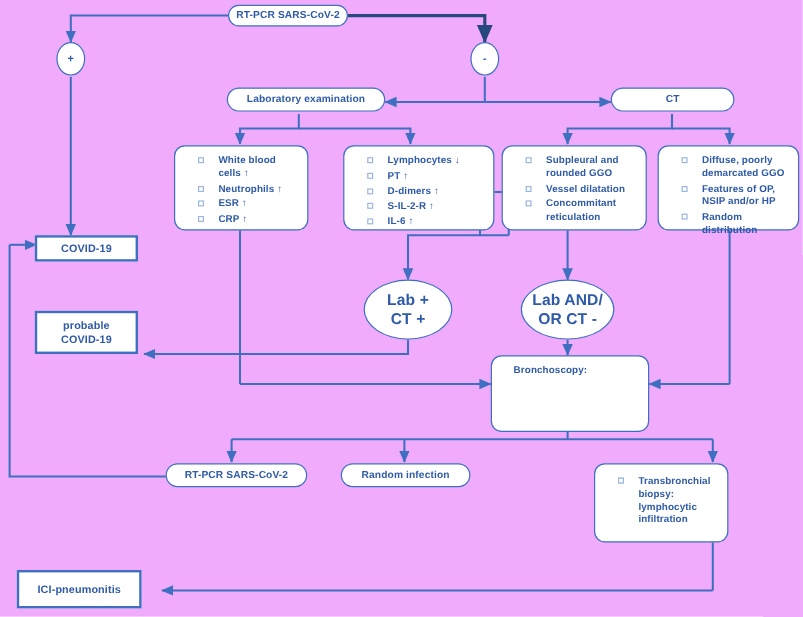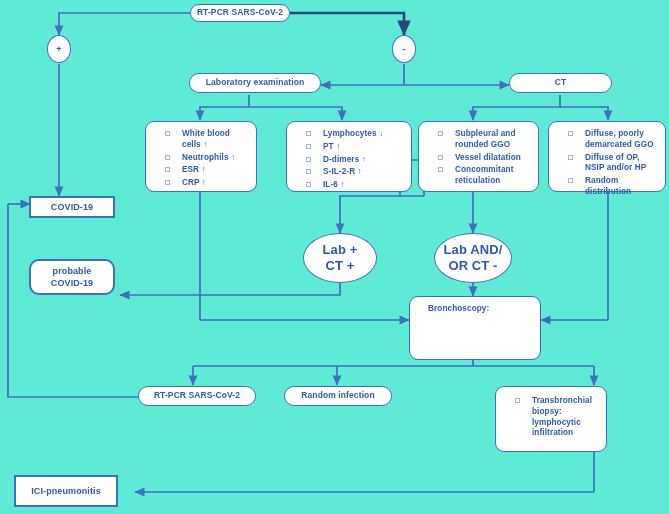--- a/index.html
+++ b/index.html
@@ -4,21 +4,21 @@
 <style>
   html,body{margin:0;padding:0;background:#ffffff;}
   body{
     font-family:"Liberation Sans", sans-serif;
     -webkit-font-smoothing:antialiased;
   }
   #stage{
     position:relative;
     width:669px;
     height:514px;
-    background:#5eead4;
+    background:#f0abfc;
     overflow:hidden;
   }
   #wires{
     position:absolute;
     left:0; top:0;
     width:669px; height:514px;
     pointer-events:none;
   }
   .node{
     position:absolute;
@@ -199,28 +199,28 @@
     <ul class="items">
       <li><span class="cbx"></span><span>Subpleural and rounded GGO</span></li>
       <li><span class="cbx"></span><span>Vessel dilatation</span></li>
       <li><span class="cbx"></span><span>Concommitant reticulation</span></li>
     </ul>
   </div>
 
   <div class="node rbox" style="left:548px; top:121px; width:118px; height:71px;">
     <ul class="items">
       <li><span class="cbx"></span><span>Diffuse, poorly demarcated GGO</span></li>
-      <li><span class="cbx"></span><span>Diffuse of OP, NSIP and/or HP</span></li>
+      <li><span class="cbx"></span><span>Features of OP, NSIP and/or HP</span></li>
       <li><span class="cbx"></span><span>Random distribution</span></li>
     </ul>
   </div>
 
   <div class="node sqbox" style="left:29px; top:196px; width:86px; height:22px;">COVID-19</div>
 
-  <div class="node sqbox" style="left:29px; top:259px; width:86px; height:36px; flex-direction:column;border-radius:10px;">
+  <div class="node sqbox" style="left:29px; top:259px; width:86px; height:36px; flex-direction:column;">
     <span>probable</span>
     <span>COVID-19</span>
   </div>
 
   <div class="node ellipse" style="left:303px; top:233px; width:74px; height:50px; flex-direction:column;">
     <span>Lab +</span>
     <span>CT +</span>
   </div>
 
   <div class="node ellipse" style="left:434px; top:233px; width:78px; height:50px; flex-direction:column;">

